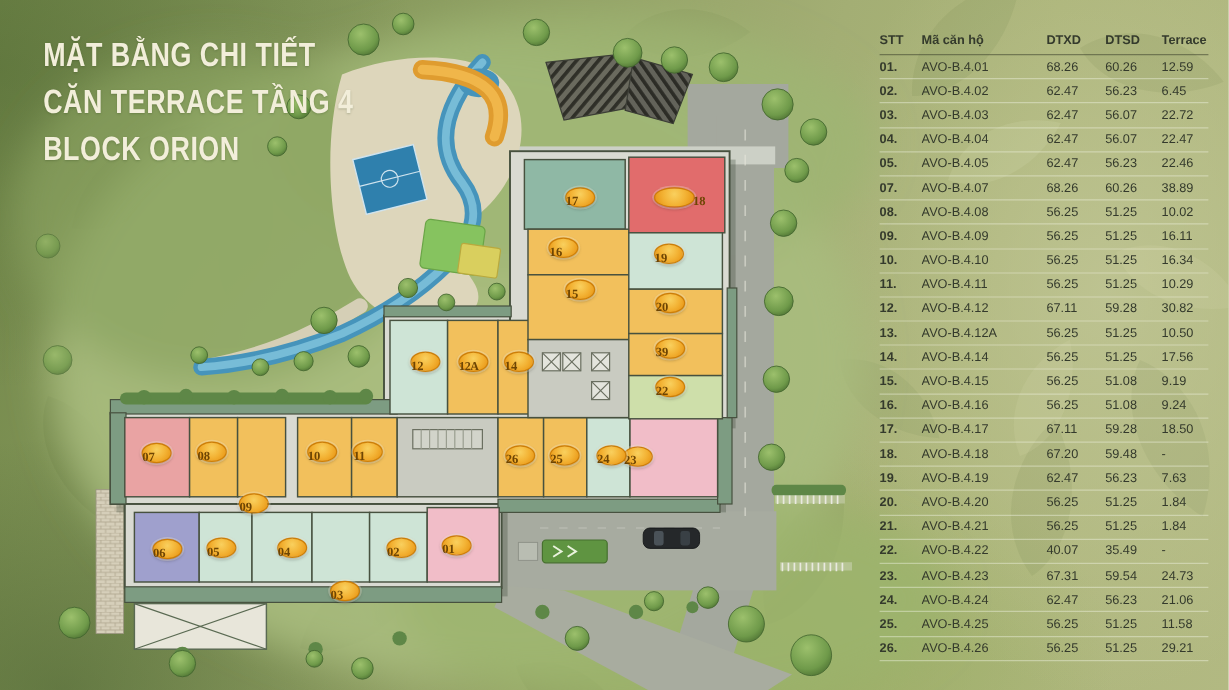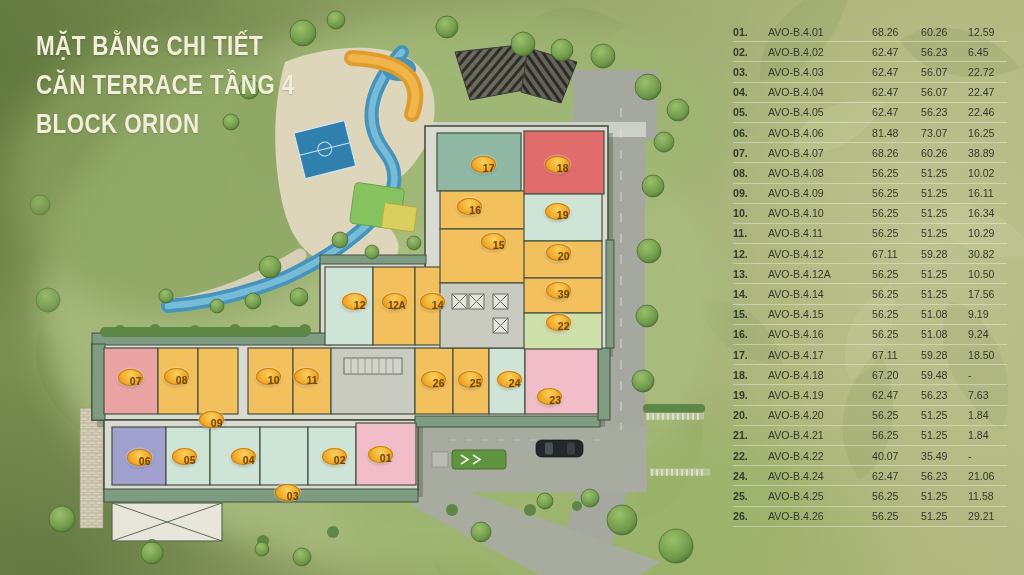--- a/index.html
+++ b/index.html
@@ -23,22 +23,23 @@
     font-weight:700;font-size:28px;line-height:39px;letter-spacing:.5px;
     transform:scale(.80,1);transform-origin:left top;white-space:nowrap;
     text-shadow:0 1px 2px rgba(40,60,25,.25);
   }
   
   .badge{
     position:absolute;width:25px;height:17px;border-radius:50%;z-index:5;
     background:radial-gradient(circle at 50% 32%, var(--c-badgeHi) 0%, var(--c-badgeMid) 48%, var(--c-badgeLo) 100%);
     border:1.5px solid var(--c-badgeRim);
     box-shadow:0 0 0 1.5px rgba(255,246,220,.30), 0 1px 3px rgba(0,0,0,.38);
-    color:var(--c-badgeText);font-weight:700;font-size:10.5px;line-height:23px;text-align:right;
+    color:var(--c-badgeText);font-weight:700;font-size:10.5px;line-height:23px;text-align:left;
     box-sizing:border-box;
+    font-family:Liberation Serif, serif;
   }
   .badge.small{font-size:10px;letter-spacing:-.3px;}
   
   .area-table{
     position:absolute;left:733px;top:22px;width:274px;z-index:6;
     color:var(--c-tableText);font-size:10.6px;
   }
   .t-head,.t-row{
     display:grid;grid-template-columns:33px 102px 47px 45px 1fr;
     align-items:center;column-gap:2px;
@@ -312,41 +313,48 @@
       <div class="badge" style="left: 171.5px; top: 447.5px;">05</div>
       <div class="badge" style="left: 126.5px; top: 448.5px;">06</div>
       <div class="badge" style="left: 117.5px; top: 368.5px;">07</div>
       <div class="badge" style="left: 163.5px; top: 367.5px;">08</div>
       <div class="badge" style="left: 198.5px; top: 367.5px; margin-top: 43px;">09</div>
       <div class="badge" style="left: 255.5px; top: 367.5px;">10</div>
       <div class="badge" style="left: 293.5px; top: 367.5px;">11</div>
       <div class="badge" style="left: 341.5px; top: 292.5px;">12</div>
       <div class="badge small" style="left: 381.5px; top: 292.5px;">12A</div>
       <div class="badge" style="left: 419.5px; top: 292.5px;">14</div>
-      <div class="badge" style="left: 470.5px; top: 232.5px; margin-left: 10px;">15</div>
+      <div class="badge" style="left: 470.5px; top: 232.5px;">15</div>
       <div class="badge" style="left: 457px; top: 197.5px;">16</div>
       <div class="badge" style="left: 470.5px; top: 155.5px;">17</div>
-      <div class="badge" style="left: 544.5px; top: 155.5px;">18</div>
+      <div class="badge" style="left: 544.5px; top: 155.5px; padding-left: 32px;">18</div>
       <div class="badge" style="left: 544.5px; top: 202.5px;">19</div>
       <div class="badge" style="left: 545.5px; top: 243.5px;">20</div>
       <div class="badge" style="left: 545.5px; top: 281.5px;">39</div>
       <div class="badge" style="left: 545.5px; top: 313.5px;">22</div>
-      <div class="badge" style="left: 537px; top: 371.5px; margin-top: 16px;">23</div>
+      <div class="badge" style="left: 519px; top: 371.5px;">23</div>
       <div class="badge" style="left: 496.5px; top: 370.5px;">24</div>
       <div class="badge" style="left: 457.5px; top: 370.5px;">25</div>
       <div class="badge" style="left: 420.5px; top: 370.5px;">26</div>
     </div>
 
   <div class="title">
     <div>MẶT BẰNG CHI TIẾT</div>
     <div>CĂN TERRACE TẦNG 4</div>
     <div>BLOCK ORION</div>
   </div>
 
   <div class="area-table">
+    <div class="t-head">
+      <span>STT</span>
+      <span>Mã căn hộ</span>
+      <span>DTXD</span>
+      <span>DTSD</span>
+      <span>Terrace</span>
+    </div>
     <div id="table-body">
         <div class="t-row">
           <span class="stt">01.</span>
           <span class="code">AVO-B.4.01</span>
           <span class="dtxd">68.26</span>
           <span class="dtsd">60.26</span>
           <span class="terrace">12.59</span>
         </div>
         <div class="t-row">
           <span class="stt">02.</span>
@@ -370,27 +378,20 @@
           <span class="terrace">22.47</span>
         </div>
         <div class="t-row">
           <span class="stt">05.</span>
           <span class="code">AVO-B.4.05</span>
           <span class="dtxd">62.47</span>
           <span class="dtsd">56.23</span>
           <span class="terrace">22.46</span>
         </div>
         <div class="t-row">
-          <span class="stt">06.</span>
-          <span class="code">AVO-B.4.06</span>
-          <span class="dtxd">81.48</span>
-          <span class="dtsd">73.07</span>
-          <span class="terrace">16.25</span>
-        </div>
-        <div class="t-row">
           <span class="stt">07.</span>
           <span class="code">AVO-B.4.07</span>
           <span class="dtxd">68.26</span>
           <span class="dtsd">60.26</span>
           <span class="terrace">38.89</span>
         </div>
         <div class="t-row">
           <span class="stt">08.</span>
           <span class="code">AVO-B.4.08</span>
           <span class="dtxd">56.25</span>
@@ -489,20 +490,27 @@
           <span class="terrace">1.84</span>
         </div>
         <div class="t-row">
           <span class="stt">22.</span>
           <span class="code">AVO-B.4.22</span>
           <span class="dtxd">40.07</span>
           <span class="dtsd">35.49</span>
           <span class="terrace">-</span>
         </div>
         <div class="t-row">
+          <span class="stt">23.</span>
+          <span class="code">AVO-B.4.23</span>
+          <span class="dtxd">67.31</span>
+          <span class="dtsd">59.54</span>
+          <span class="terrace">24.73</span>
+        </div>
+        <div class="t-row">
           <span class="stt">24.</span>
           <span class="code">AVO-B.4.24</span>
           <span class="dtxd">62.47</span>
           <span class="dtsd">56.23</span>
           <span class="terrace">21.06</span>
         </div>
         <div class="t-row">
           <span class="stt">25.</span>
           <span class="code">AVO-B.4.25</span>
           <span class="dtxd">56.25</span>

